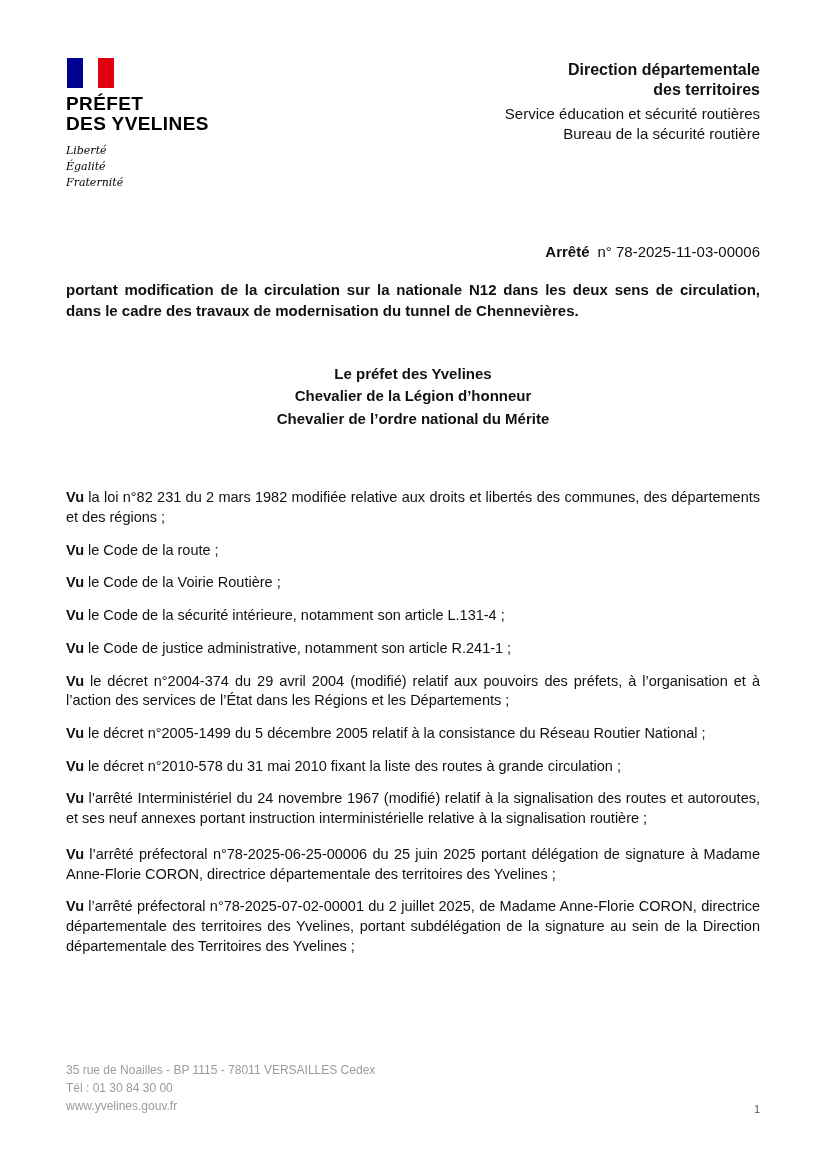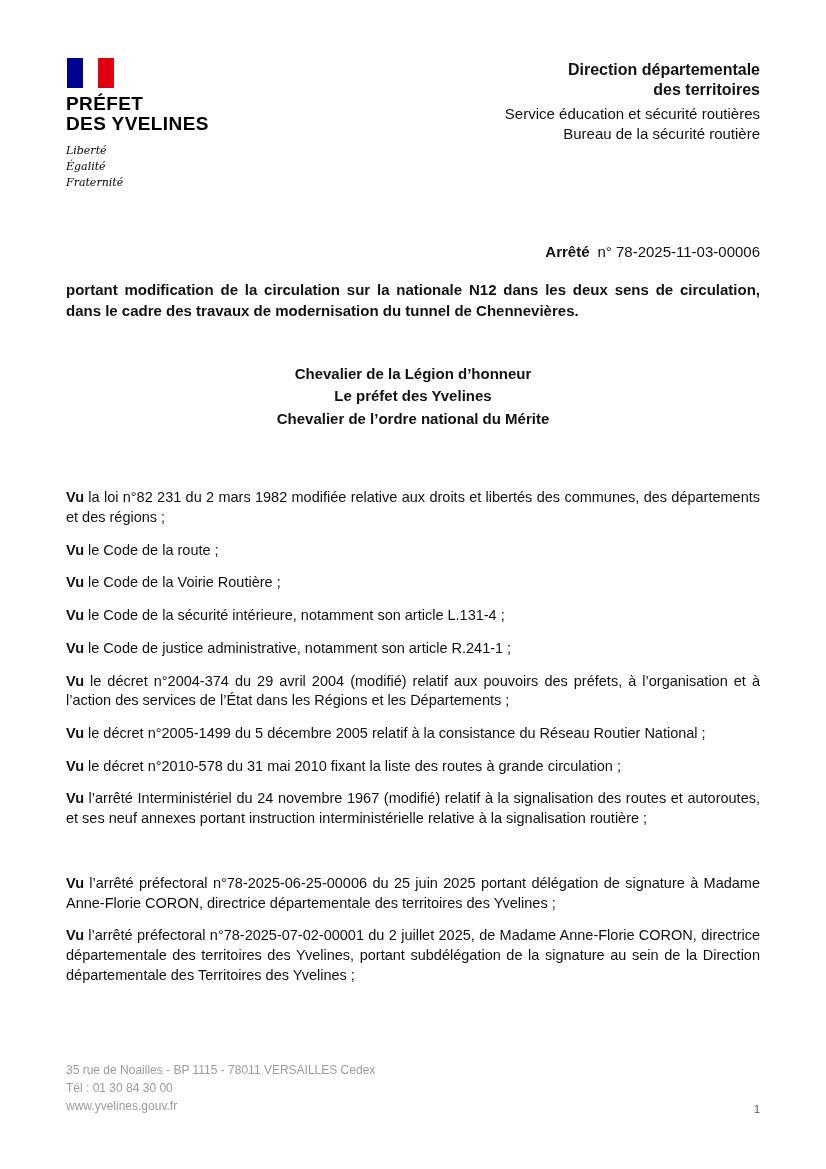--- a/index.html
+++ b/index.html
@@ -31,21 +31,21 @@
   
   .subject { margin-top: 19px; font-weight: bold; font-size: 15px; line-height: 1.4; text-align: justify; color: #111; }
 
   
   .authority { margin-top: 42px; text-align: center; font-weight: bold; font-size: 15px; line-height: 1.5; color: #111; }
 
   
   .vu-section { margin-top: 58px; }
   .vu { text-align: justify; font-size: 14.5px; line-height: 1.36; margin-bottom: 13px; color: #111; }
   .vu .vu-label { font-weight: bold; }
-  .vu.gap-before { margin-top: 45px; }
+  .vu.gap-before { margin-top: 16px; }
 
   
   .footer {
     position: absolute; left: 66px; right: 66px; bottom: 54px;
     display: flex; justify-content: space-between; align-items: flex-end;
   }
   .footer-left { font-size: 12px; line-height: 1.5; color: #9b9b9b; }
   .page-number { font-size: 11px; color: #555; }
 </style>
 </head>
@@ -77,22 +77,22 @@
     </div>
   </div>
 
   <div class="doc-title">
     <span class="t-label">Arrêté</span><span>n° 78-2025-11-03-00006</span>
   </div>
 
   <p class="subject">portant modification de la circulation sur la nationale N12 dans les deux sens de circulation, dans le cadre des travaux de modernisation du tunnel de Chennevières.</p>
 
   <div class="authority">
+    <div>Le préfet des Yvelines</div>
     <div>Chevalier de la Légion d’honneur</div>
-    <div>Le préfet des Yvelines</div>
     <div>Chevalier de l’ordre national du Mérite</div>
   </div>
 
   <div class="vu-section">
     <p class="vu"><span class="vu-label">Vu</span> <span>la loi n°82 231 du 2 mars 1982 modifiée relative aux droits et libertés des communes, des départements et des régions ;</span></p>
     <p class="vu"><span class="vu-label">Vu</span> <span>le Code de la route ;</span></p>
     <p class="vu"><span class="vu-label">Vu</span> <span>le Code de la Voirie Routière ;</span></p>
     <p class="vu"><span class="vu-label">Vu</span> <span>le Code de la sécurité intérieure, notamment son article L.131-4 ;</span></p>
     <p class="vu"><span class="vu-label">Vu</span> <span>le Code de justice administrative, notamment son article R.241-1 ;</span></p>
     <p class="vu"><span class="vu-label">Vu</span> <span>le décret n°2004-374 du 29 avril 2004 (modifié) relatif aux pouvoirs des préfets, à l’organisation et à l’action des services de l’État dans les Régions et les Départements ;</span></p>

